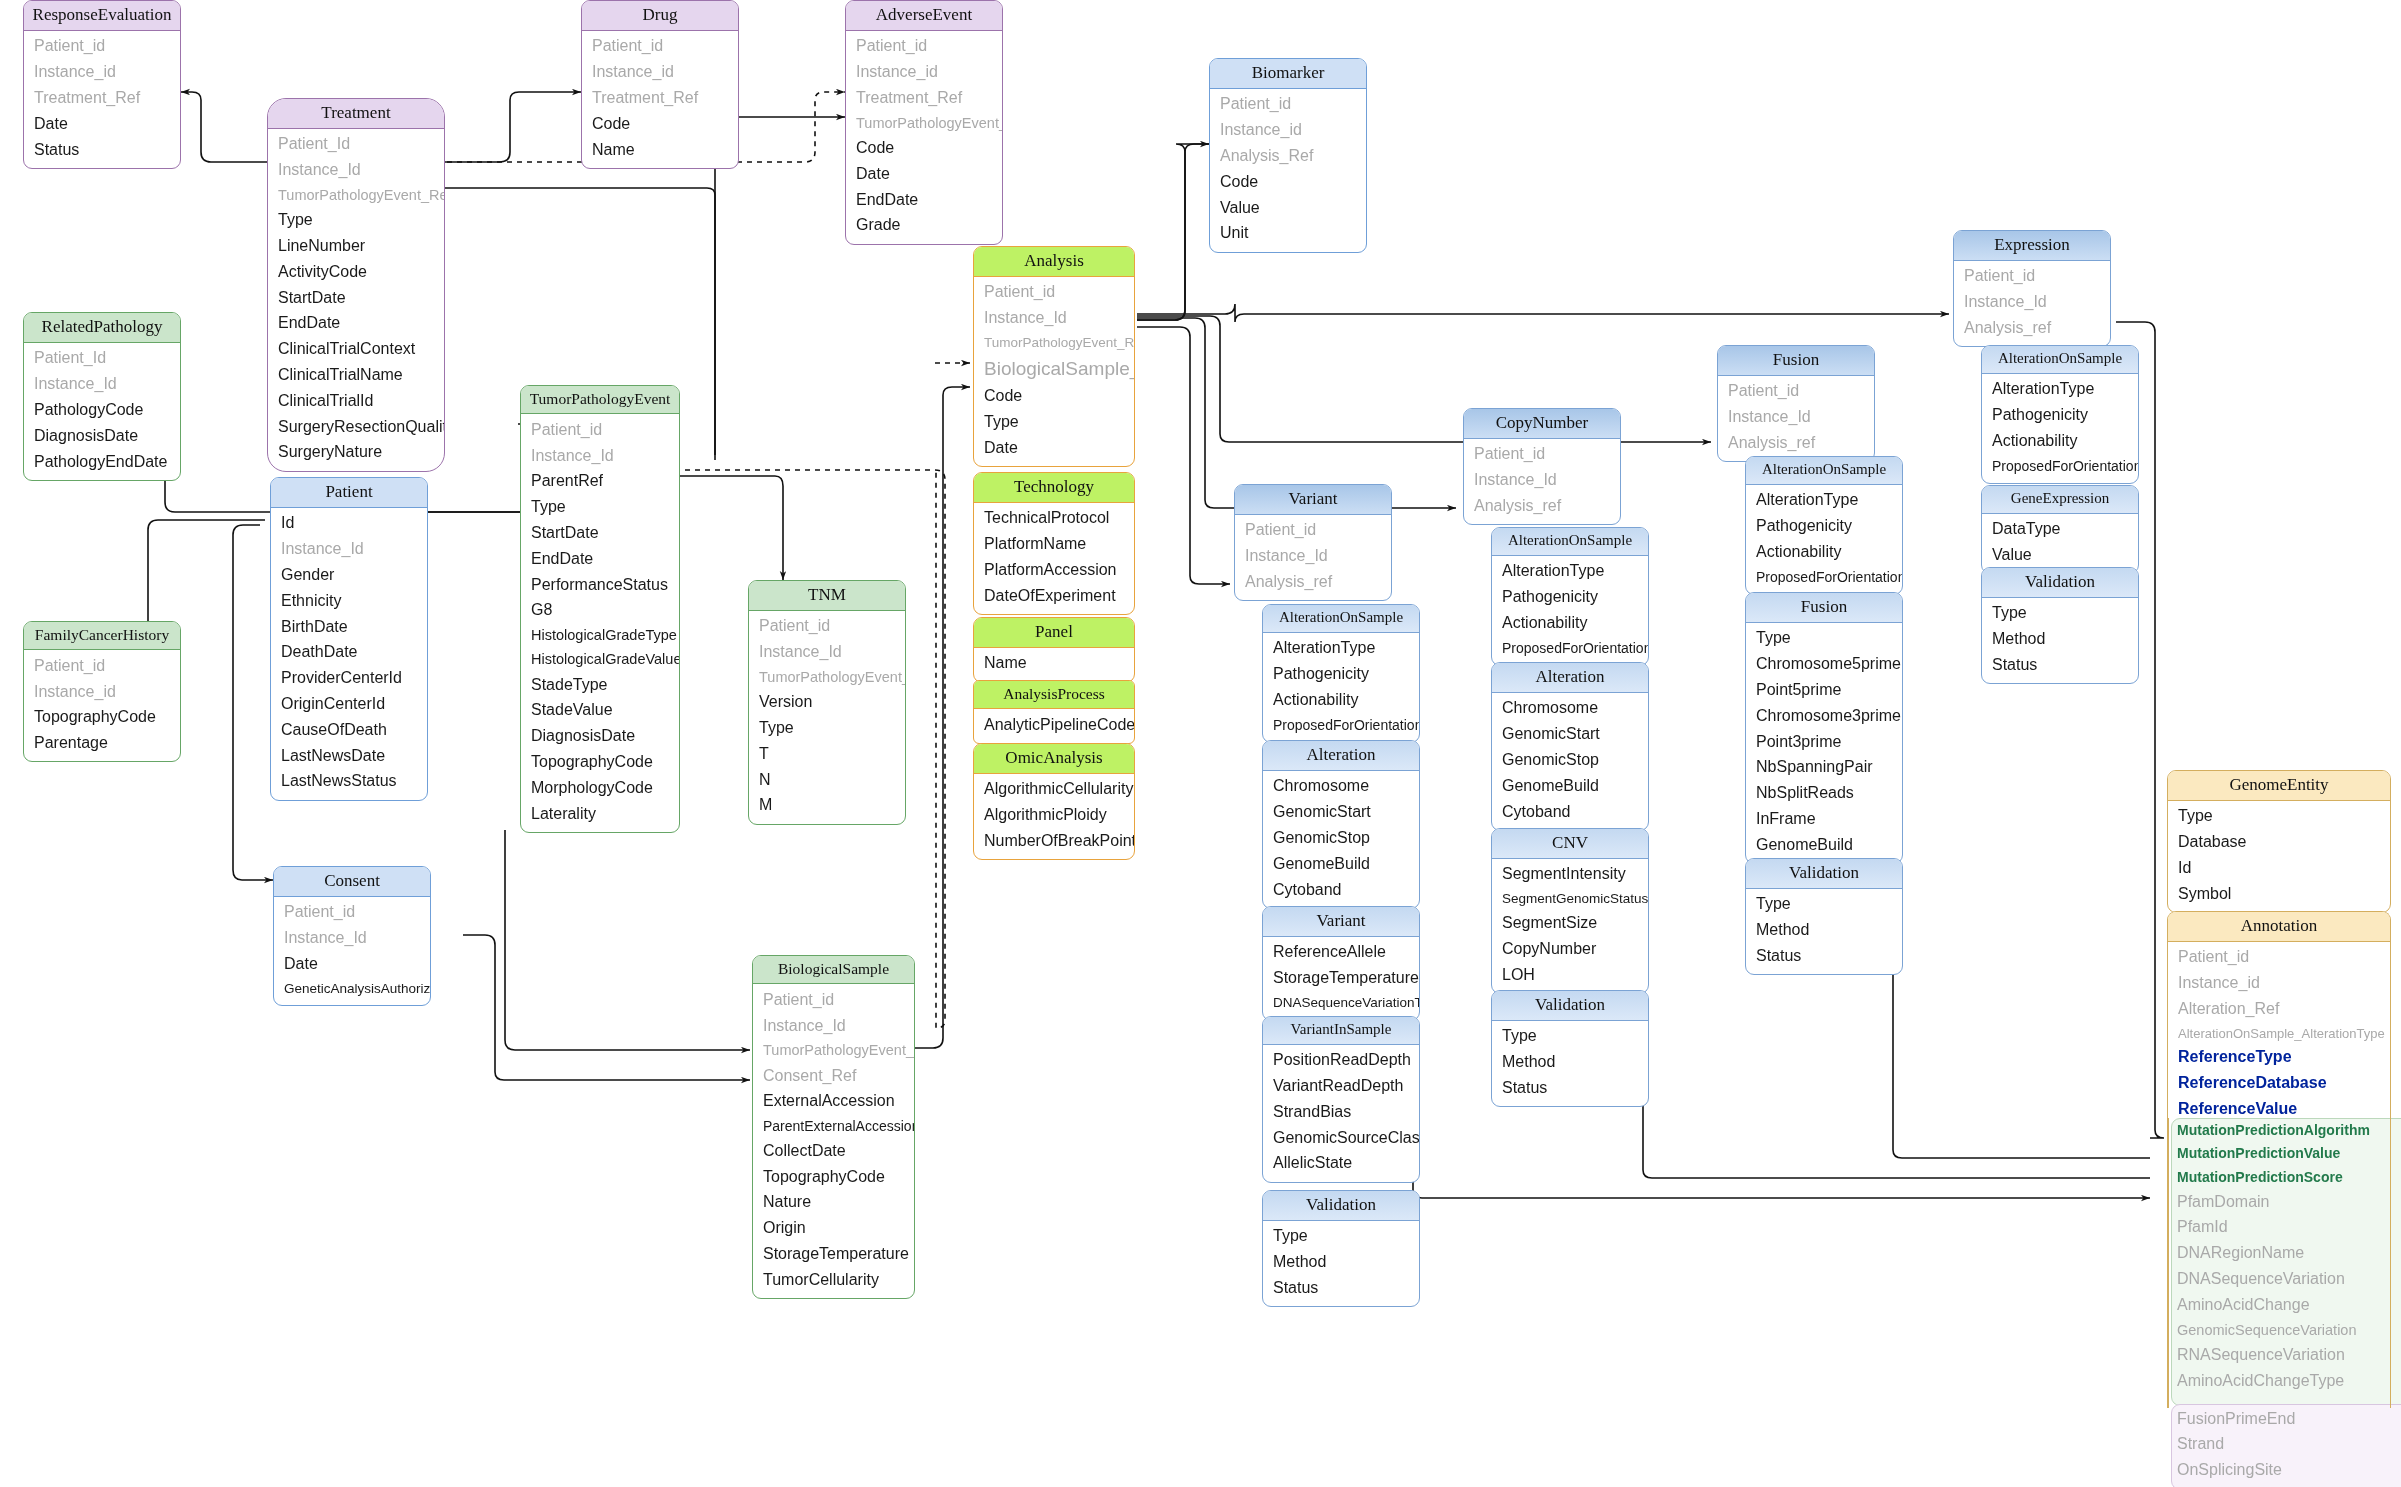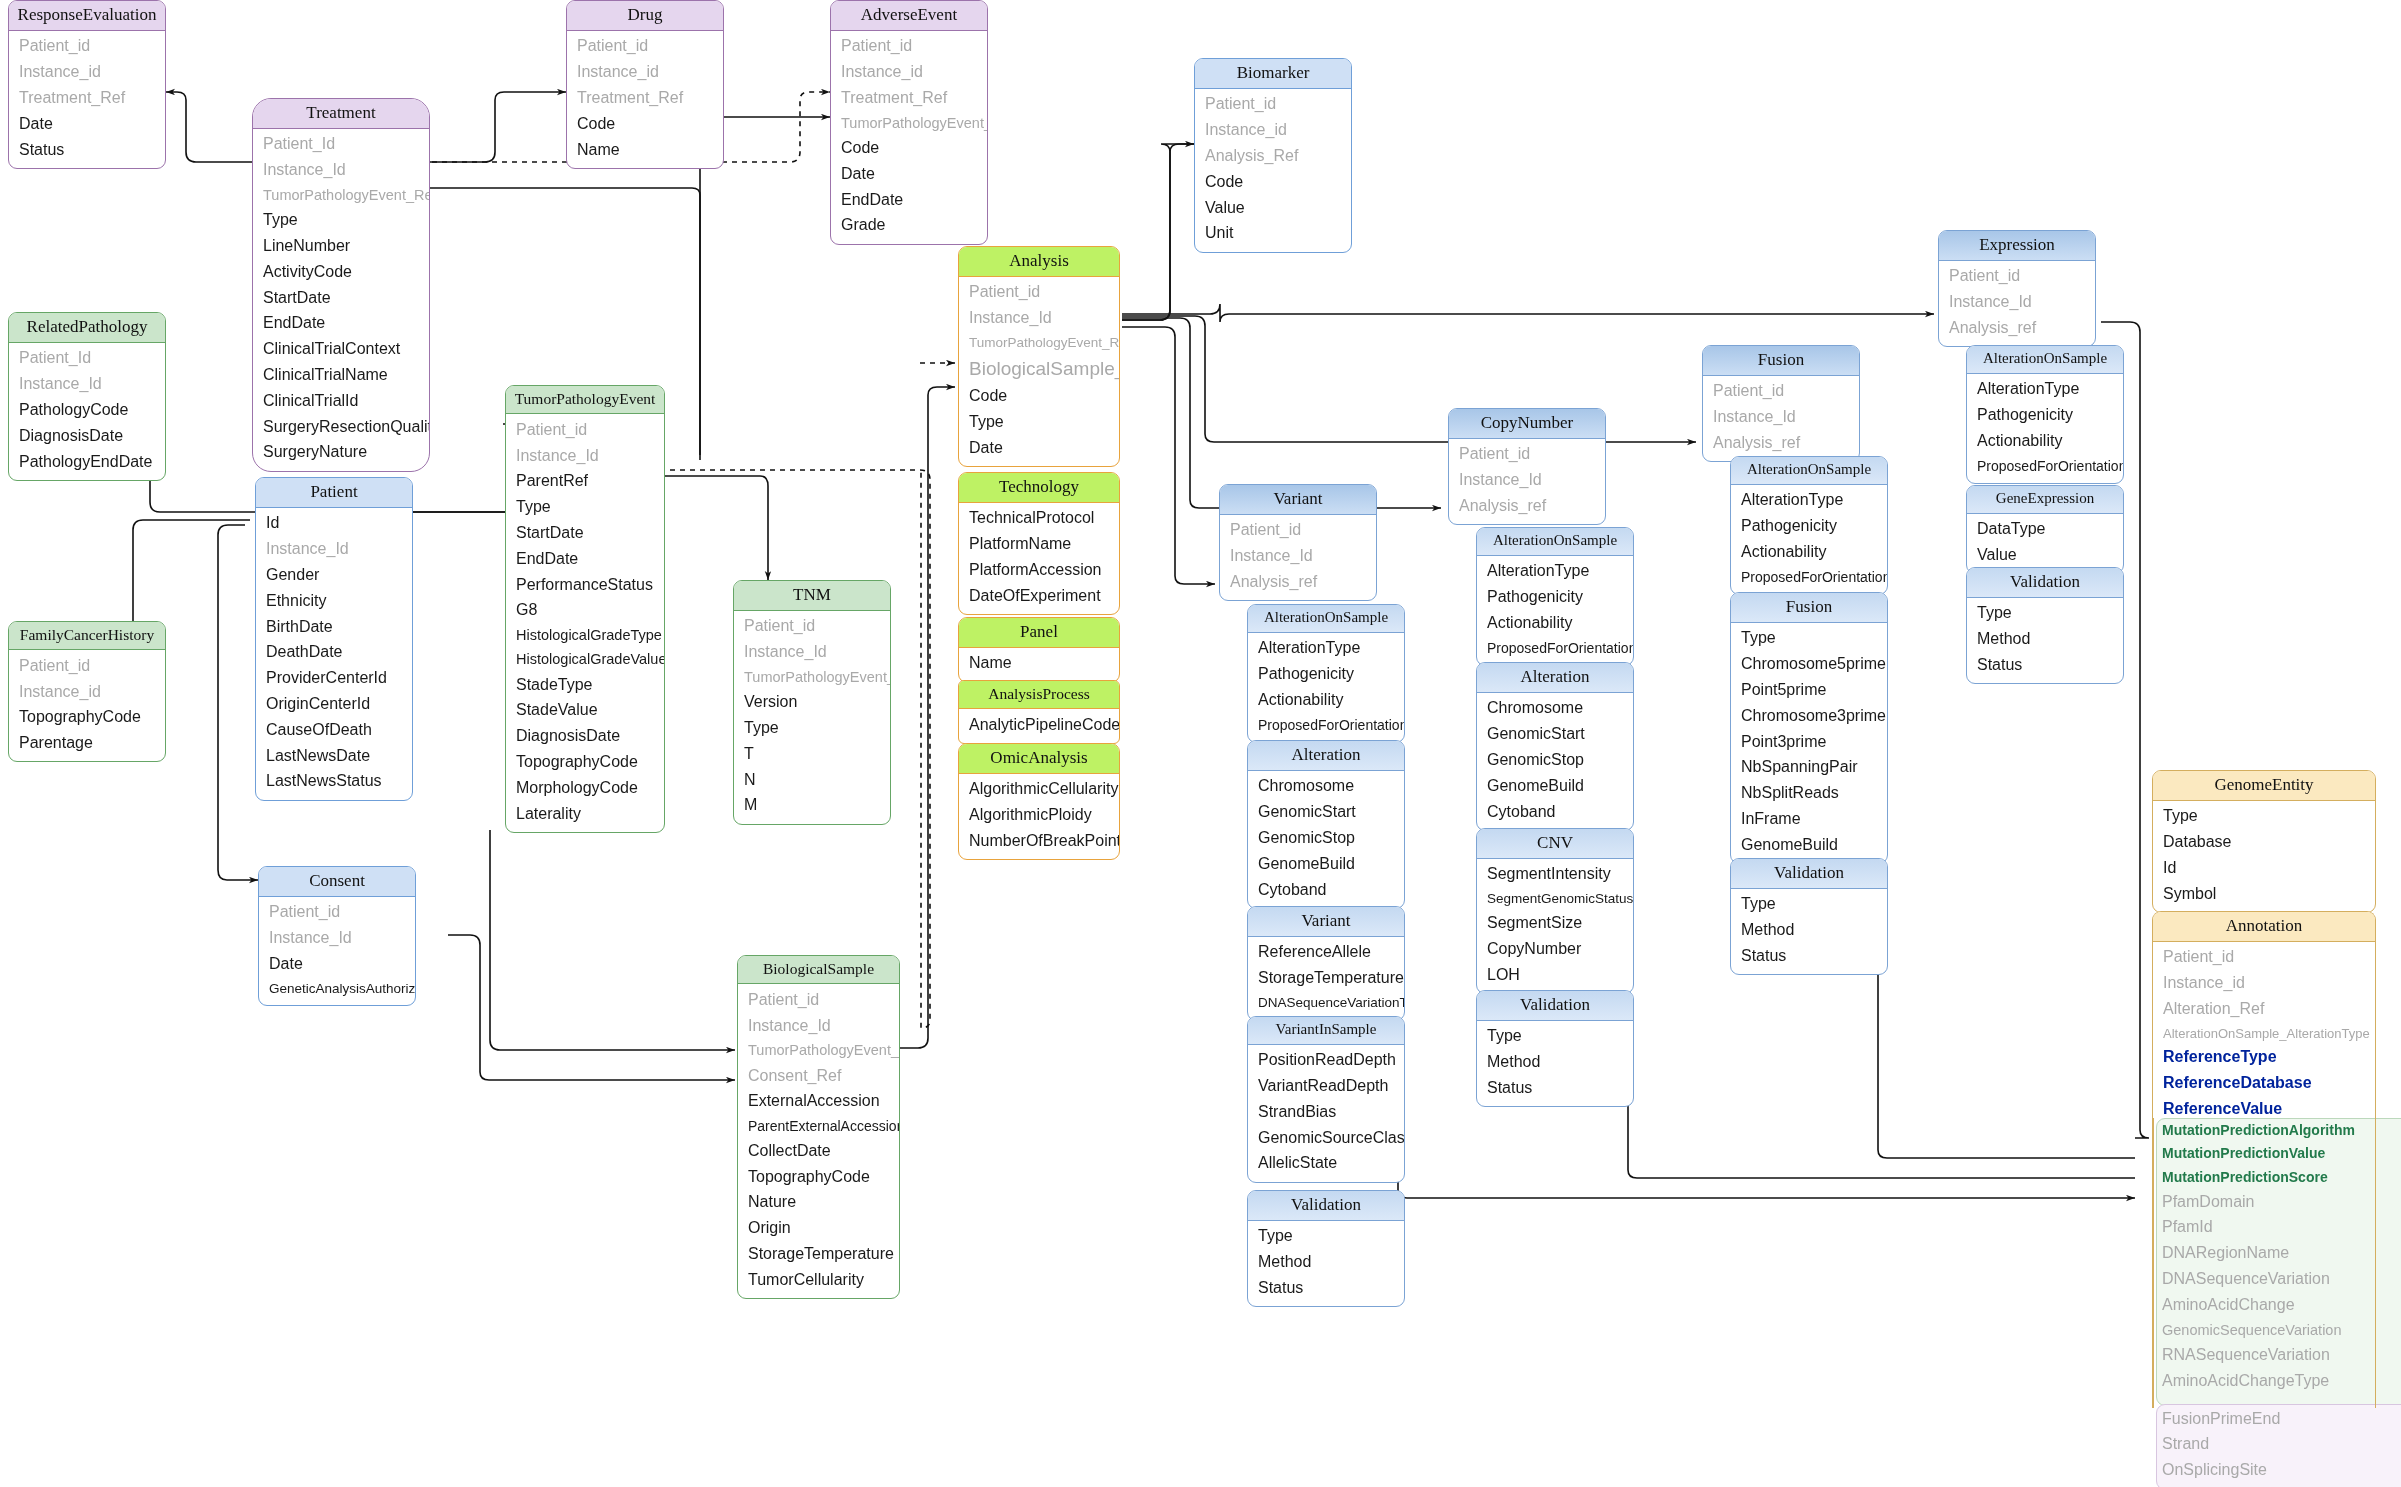--- a/index.html
+++ b/index.html
@@ -1,18 +1,18 @@
 <!DOCTYPE html>
 <html><head>
 <meta charset="utf-8">
 <style>
   html,body{margin:0;padding:0;background:#ffffff;}
   body{width:2401px;height:1487px;position:relative;overflow:hidden;
        font-family:"Liberation Sans",sans-serif;}
-  #canvas{position:absolute;left:0;top:0;width:2038px;height:1487px;}
+  #canvas{position:absolute;left:15px;top:0;width:2038px;height:1487px;}
   svg.wires{position:absolute;left:0;top:0;width:2401px;height:1487px;pointer-events:none;}
 
   .ent{position:absolute;border-radius:9px;box-sizing:border-box;
        border:1.5px solid #888;background:#fff;overflow:hidden;}
   .ent > .hdr{font-family:"Liberation Serif",serif;font-size:17px;text-align:center;
        padding:5px 6px 6px;border-bottom:1.5px solid #888;color:#111;line-height:1.05;}
   .ent > .rows{padding:3px 0 5px;}
   .row{font-size:16px;color:#1a1a1a;padding:4.5px 10px;line-height:1.05;white-space:nowrap;}
   .row.ref{color:#a9a9a9;}
   .row.blue{color:#00239c;font-weight:bold;}

